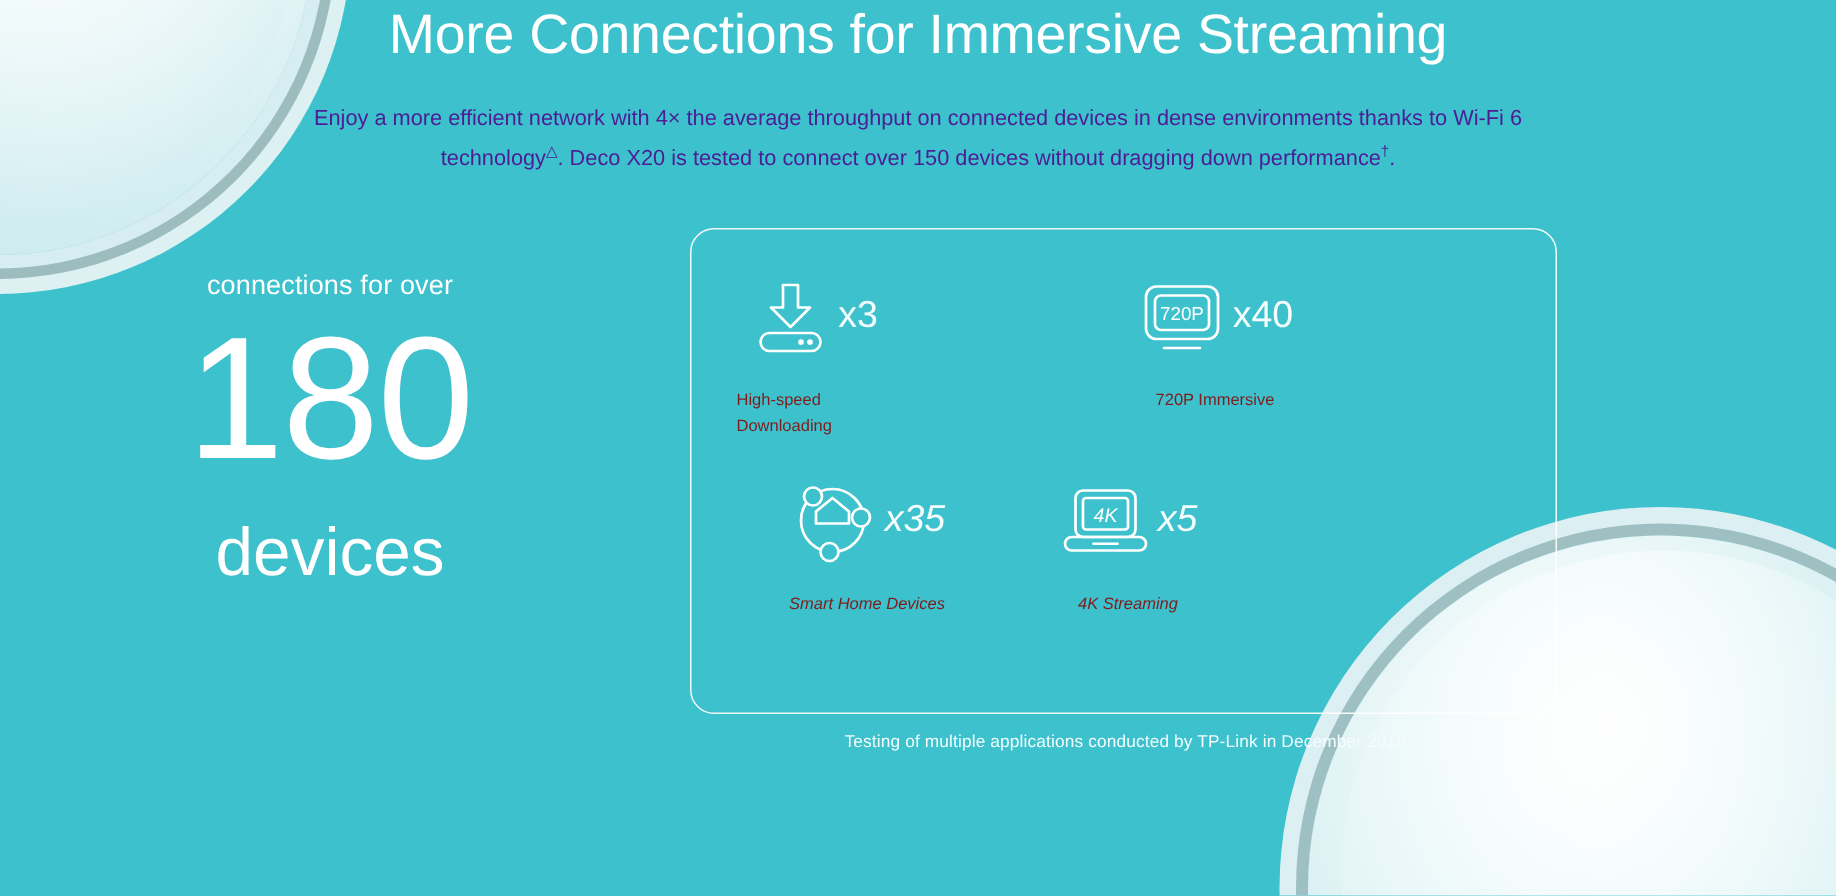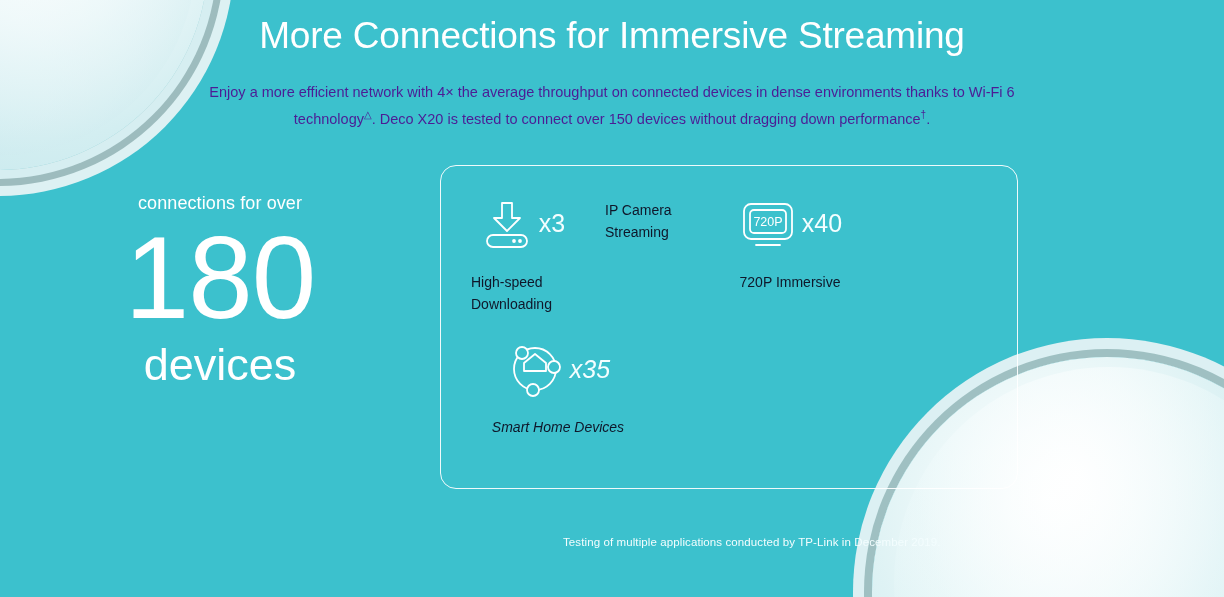--- a/index.html
+++ b/index.html
@@ -57,21 +57,20 @@
     height: 430px;
     border-radius: 50%;
     background: radial-gradient(ellipse at 42% 26%, rgba(255,255,255,0.85) 0%, rgba(238,250,251,0.4) 45%, rgba(210,238,242,0.1) 78%, rgba(210,238,242,0) 100%);
   }
 
   
   .hero-head {
     position: relative;
     z-index: 3;
     text-align: center;
-    margin-top: 13px;
   }
   .hero-title {
     font-size: 37px;
     font-weight: 400;
     letter-spacing: -0.2px;
     line-height: 1.25;
     color: #ffffff;
   }
   .hero-sub {
     margin: 20px auto 0;
@@ -83,20 +82,21 @@
   }
   .hero-sub sup { font-size: 10px; vertical-align: super; }
 
   
   .hero-body {
     position: relative;
     z-index: 3;
     display: flex;
     align-items: flex-start;
     padding: 32px 0 0 0;
+    gap: 20px;
   }
 
   
   .stat {
     width: 440px;
     text-align: center;
     padding-top: 28px;
   }
   .stat-top {
     font-size: 18px;
@@ -108,21 +108,21 @@
     font-size: 116px;
     line-height: 1.0;
     font-weight: 300;
     margin: 6px 0 0 0;
     letter-spacing: -1px;
   }
   .stat-unit {
     font-size: 45px;
     font-weight: 300;
     line-height: 1.1;
-    margin-top: 4px;
+    margin-top: 20px;
   }
 
   
   .card {
     width: 578px;
     height: 324px;
     border: 1px solid rgba(255,255,255,0.92);
     border-radius: 16px;
     padding: 22px 14px 14px 14px;
   }
@@ -142,31 +142,31 @@
     gap: 4px;
   }
   .mult {
     font-size: 25px;
     font-weight: 400;
     color: #f4feff;
     line-height: 1;
   }
   .item-label {
     margin-top: 12px;
-    font-size: 14px;
+    font-size: 11px;
     line-height: 1.55;
-    color: #0f172a;
+    color: #7f1d1d;
     font-weight: 400;
   }
   .item-label.left { text-align: left; padding-left: 16px; }
 
   .footnote {
     position: absolute;
     left: 563px;
-    top: 536px;
+    top: 489px;
     z-index: 3;
     font-size: 11.5px;
     color: #f3fdfe;
     letter-spacing: 0.1px;
   }
 
   svg { display: block; }
 </style>
 </head>
 <body>
@@ -206,22 +206,20 @@
               <circle cx="41" cy="45" r="1.9" fill="#ffffff" stroke="none"></circle>
             </svg>
           </span>
           <span class="mult">x3</span>
         </div>
         <div class="item-label left" style="white-space:pre-line">High-speed
 Downloading</div>
       </div>
 
       <div class="item">
-        <div class="item-label left" style="white-space:pre-line">IP Camera
-Streaming</div>
       </div>
 
       <div class="item">
         <div class="item-icons">
           <span>
             <svg width="60" height="56" viewBox="0 0 60 56" fill="none" stroke="#ffffff" stroke-width="1.8" stroke-linejoin="round" stroke-linecap="round">
               <rect x="6" y="8" width="48" height="35" rx="7"></rect>
               <rect x="12" y="14" width="36" height="23" rx="4"></rect>
               <text x="30" y="30" font-family="Liberation Sans, sans-serif" font-size="12.5" fill="#ffffff" stroke="none" text-anchor="middle">720P</text>
               <path d="M18 49 h24"></path>
@@ -246,19 +244,34 @@
               <circle cx="16" cy="14" r="6" fill="#3cc1cd"></circle>
               <circle cx="48" cy="28" r="6" fill="#3cc1cd"></circle>
               <circle cx="27" cy="51" r="6" fill="#3cc1cd"></circle>
             </svg>
           </span>
           <span class="mult">x35</span>
         </div>
         <div class="item-label">Smart Home Devices</div>
       </div>
 
+      <div class="item w-wide" style="margin-left:24px">
+        <div class="item-icons">
+          <span>
+            <svg width="62" height="56" viewBox="0 0 62 56" fill="none" stroke="#ffffff" stroke-width="1.8" stroke-linejoin="round" stroke-linecap="round">
+              <rect x="11" y="8" width="40" height="31" rx="5"></rect>
+              <rect x="16" y="13" width="30" height="21" rx="2"></rect>
+              <text x="31" y="29" font-family="Liberation Sans, sans-serif" font-size="13" fill="#ffffff" stroke="none" text-anchor="middle">4K</text>
+              <rect x="4" y="39" width="54" height="9" rx="4.5"></rect>
+              <path d="M23 43.5 h16"></path>
+            </svg>
+          </span>
+          <span class="mult">x5</span>
+        </div>
+        <div class="item-label">4K Streaming</div>
+      </div>
 
 
     </div>
   </div>
 </div>
 
 <div class="footnote">Testing of multiple applications conducted by TP-Link in December 2019.</div>
 
 </body></html>

